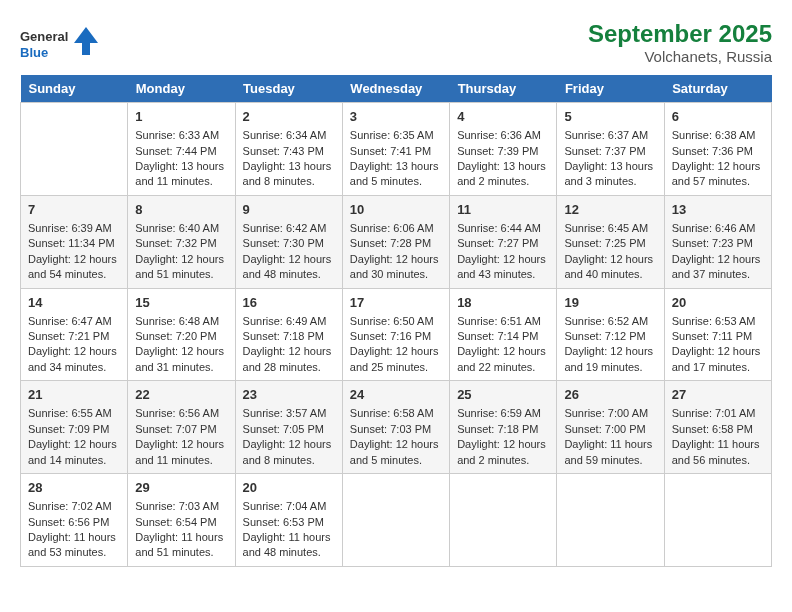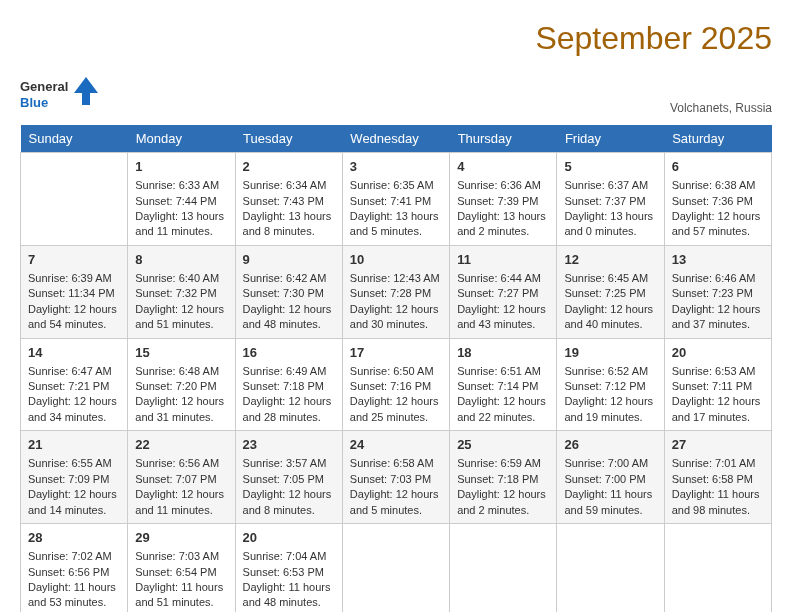--- a/index.html
+++ b/index.html
@@ -18,41 +18,40 @@
     }
     .logo {
       display: flex;
       align-items: center;
       gap: 6px;
     }
     .title-block {
       text-align: right;
     }
     .month-title {
-      font-size: 32px;
-      font-weight: normal;
-      color: #a16207;
+      font-size: 24px;
+      font-weight: bold;
+      color: #15803d;
     }
     .location {
-      font-size: 12px;
+      font-size: 15px;
       color: #555;
-      margin-top: 44px;
     }
     table {
       width: 100%;
       border-collapse: collapse;
       font-size: 11px;
     }
     th {
       background-color: #2e6eb5;
       color: #fff;
       padding: 6px 8px;
       text-align: left;
       font-size: 13px;
-      font-weight: normal;
+      font-weight: bold;
     }
     td {
       border: 1px solid #ccc;
       padding: 5px 7px;
       vertical-align: top;
       width: 14.28%;
       height: 80px;
       color: #333;
       line-height: 1.4;
     }
@@ -131,21 +130,21 @@
           <div>Sunrise: 6:36 AM</div>
           <div>Sunset: 7:39 PM</div>
           <div>Daylight: 13 hours</div>
           <div>and 2 minutes.</div>
         </td>
         <td>
           <span class="day-num">5</span>
           <div>Sunrise: 6:37 AM</div>
           <div>Sunset: 7:37 PM</div>
           <div>Daylight: 13 hours</div>
-          <div>and 0 minutes.</div>
+          <div>and 3 minutes.</div>
         </td>
         <td>
           <span class="day-num">6</span>
           <div>Sunrise: 6:38 AM</div>
           <div>Sunset: 7:36 PM</div>
           <div>Daylight: 12 hours</div>
           <div>and 57 minutes.</div>
         </td>
       </tr>
       <tr>
@@ -165,21 +164,21 @@
         </td>
         <td>
           <span class="day-num">9</span>
           <div>Sunrise: 6:42 AM</div>
           <div>Sunset: 7:30 PM</div>
           <div>Daylight: 12 hours</div>
           <div>and 48 minutes.</div>
         </td>
         <td>
           <span class="day-num">10</span>
-          <div>Sunrise: 12:43 AM</div>
+          <div>Sunrise: 6:06 AM</div>
           <div>Sunset: 7:28 PM</div>
           <div>Daylight: 12 hours</div>
           <div>and 30 minutes.</div>
         </td>
         <td>
           <span class="day-num">11</span>
           <div>Sunrise: 6:44 AM</div>
           <div>Sunset: 7:27 PM</div>
           <div>Daylight: 12 hours</div>
           <div>and 43 minutes.</div>
@@ -291,21 +290,21 @@
           <div>Sunrise: 7:00 AM</div>
           <div>Sunset: 7:00 PM</div>
           <div>Daylight: 11 hours</div>
           <div>and 59 minutes.</div>
         </td>
         <td>
           <span class="day-num">27</span>
           <div>Sunrise: 7:01 AM</div>
           <div>Sunset: 6:58 PM</div>
           <div>Daylight: 11 hours</div>
-          <div>and 98 minutes.</div>
+          <div>and 56 minutes.</div>
         </td>
       </tr>
       <tr>
         <td>
           <span class="day-num">28</span>
           <div>Sunrise: 7:02 AM</div>
           <div>Sunset: 6:56 PM</div>
           <div>Daylight: 11 hours</div>
           <div>and 53 minutes.</div>
         </td>

